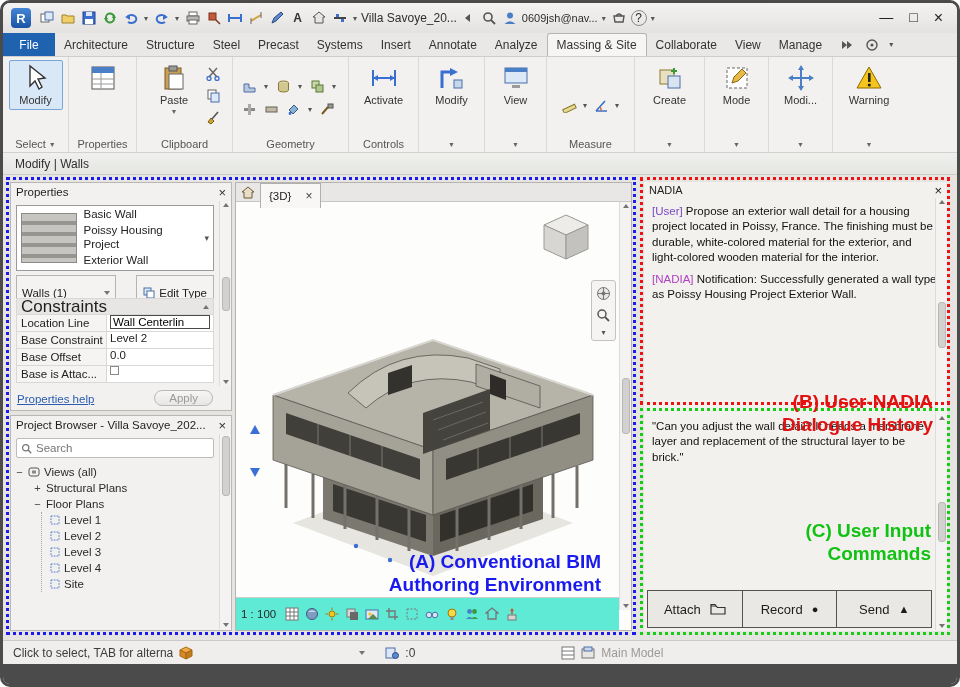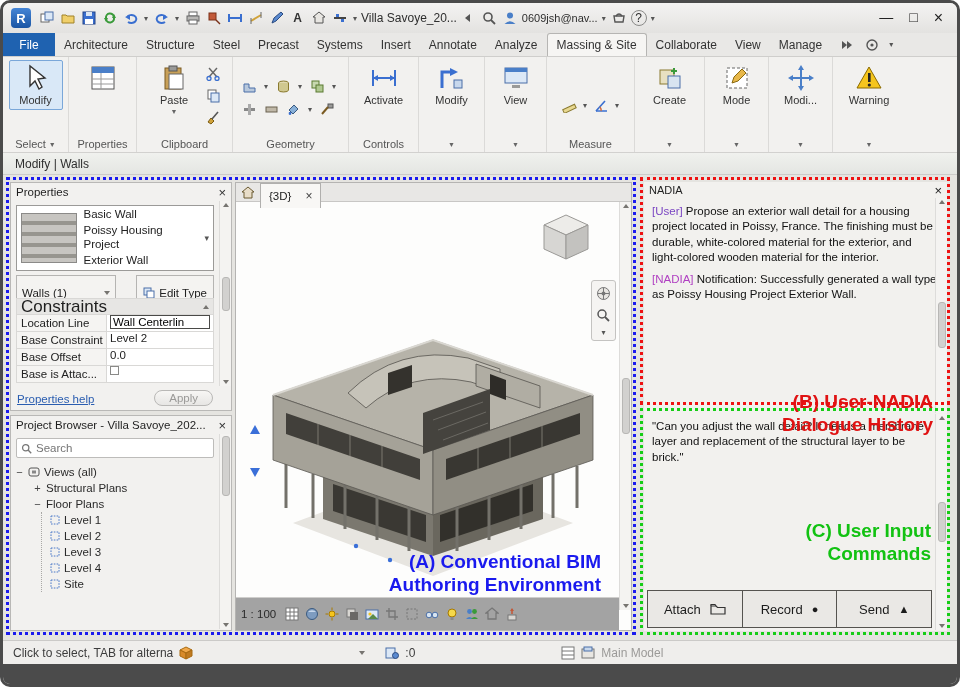--- a/index.html
+++ b/index.html
@@ -83,21 +83,21 @@
   
   .viewport{position:absolute;background:#fdfdfc;border:1px solid #b5b4b2}
   .vtabs{position:absolute;left:0;top:0;right:0;height:19px;background:#e8e7e5;border-bottom:1px solid #c8c7c5;display:flex;align-items:stretch}
   .homebtn{width:24px;display:flex;align-items:center;justify-content:center}
   .vtab{background:#f8f7f5;border:1px solid #b0afad;border-bottom:none;display:flex;align-items:center;gap:14px;padding:12px 8px;font-size:11.5px;color:#222}
   .vtab .x{font-size:12px;color:#444}
   .canvas{position:absolute;left:0;top:19px;right:12px;bottom:20px;overflow:hidden}
   .viewcube{position:absolute;right:26px;top:8px}
   .navbar{position:absolute;right:3px;top:78px;width:25px;background:#f5f4f2;border:1px solid #c4c3c1;border-radius:3px;display:flex;flex-direction:column;align-items:center;gap:4px;padding:3px 0}
   .vsbar{position:absolute;right:0;top:19px;bottom:20px}
-  .vbottom{position:absolute;left:0;bottom:0;right:12px;height:20px;background:#a3a3a3;border-top:1px solid #cfcecc;display:flex;align-items:center;gap:3px;padding:16px 5px}
+  .vbottom{position:absolute;left:0;bottom:0;right:12px;height:20px;background:#5eead4;border-top:1px solid #cfcecc;display:flex;align-items:center;gap:3px;padding:16px 5px}
   .vscale{font-size:11.5px;color:#2a2a2a;margin-right:4px;white-space:nowrap}
   .vbtn{width:17px;height:17px;display:flex;align-items:center;justify-content:center}
   .vbtn svg{width:14px;height:14px}
 
   
   .nadia-head{height:16px;display:flex;align-items:center;padding:0 5px;font-size:11px;color:#222}
   .msg{margin:6px 8px 0;font-size:11.5px;line-height:1.34;color:#111}
   .spk-user{color:#7a45c2}
   .spk-nadia{color:#b03fc2}
   .inputtext{margin:6px 8px 0;font-size:11.5px;line-height:1.34;color:#111}

